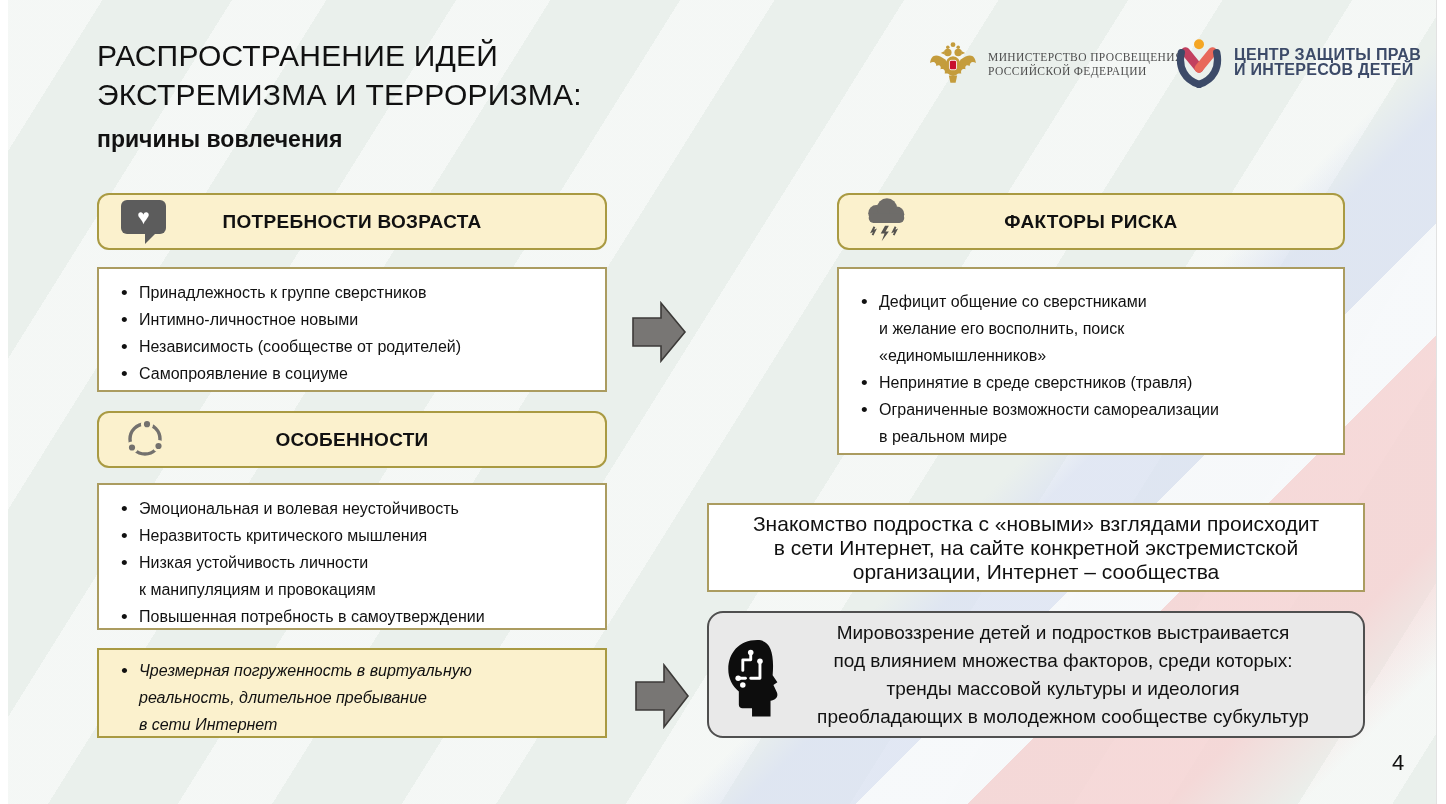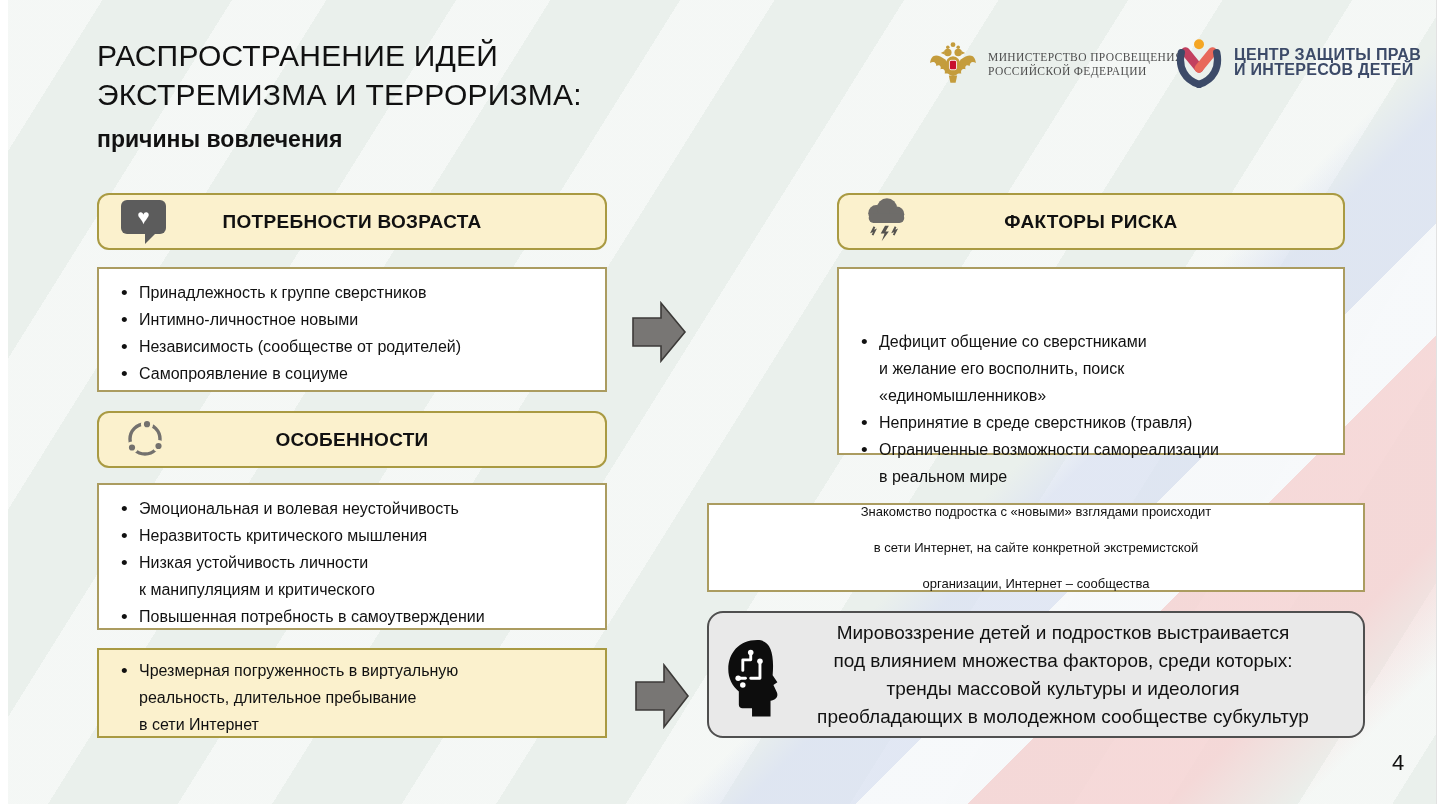--- a/index.html
+++ b/index.html
@@ -45,21 +45,21 @@
   .card-white { position:absolute; background:#ffffff; border:2px solid #ab9c60; }
   .card-yellow { position:absolute; background:#fbf1cd; border:2px solid #a99a42; }
   .card-gray { position:absolute; background:#e9e9e9; border:2px solid #4f4f4f; border-radius:16px; }
 
   ul.blist { list-style:none; padding:10px 12px 0 14px; }
   ul.blist li { position:relative; padding-left:26px; font-size:16px; line-height:27px;
     white-space:pre-line; }
   ul.blist li::before { content:"•"; position:absolute; left:8px; top:0; font-size:19px; }
 
   .note-text { width:100%; height:100%; display:flex; align-items:center; justify-content:center;
-    text-align:center; font-size:13px; line-height:36px; white-space:pre-line; padding:4px 8px; }
+    text-align:center; font-size:21px; line-height:24px; white-space:pre-line; padding:4px 8px; }
 
   .gray-note-text { position:absolute; left:84px; right:30px; top:0; bottom:0;
     display:flex; align-items:center; justify-content:center; text-align:center;
     font-size:19px; line-height:28px; white-space:pre-line; }
 
   
   .msg-bubble { position:relative; width:45px; height:34px; background:#5c5c5c; border-radius:6px;
     display:flex; align-items:center; justify-content:center; margin-top:-5px; }
   .msg-bubble .heart { color:#ffffff; font-size:21px; line-height:1; }
   .msg-bubble .tail { position:absolute; left:24px; bottom:-10px; width:0; height:0;
@@ -140,27 +140,27 @@
       </svg>
     </span>
     <span class="hdr-label">ОСОБЕННОСТИ</span>
   </div>
 
   <div class="card-white" style="left:89px; top:483px; width:510px; height:147px;">
     <ul class="blist">
       <li>Эмоциональная и волевая неустойчивость</li>
       <li>Неразвитость критического мышления</li>
       <li>Низкая устойчивость личности
-к манипуляциям и критического</li>
+к манипуляциям и провокациям</li>
       <li>Повышенная потребность в самоутверждении</li>
     </ul>
   </div>
 
   <div class="card-yellow" style="left:89px; top:648px; width:510px; height:90px;">
-    <ul class="blist" style="padding-top:7px;">
+    <ul class="blist" style="padding-top:7px;font-style:italic;">
       <li>Чрезмерная погруженность в виртуальную
 реальность, длительное пребывание
 в сети Интернет</li>
     </ul>
   </div>
 
   <svg class="arrow" style="left:623px; top:301px;" width="56" height="62" viewBox="0 0 56 62">
     <polygon points="2,17 30,17 30,2 54,31 30,60 30,45 2,45" fill="#787674" stroke="#3c3a38" stroke-width="1.6"></polygon>
   </svg>
   <svg class="arrow" style="left:626px; top:663px;" width="56" height="66" viewBox="0 0 56 66">
@@ -178,21 +178,21 @@
         </g>
         <path d="M25,32 L20.5,40 L24.5,40 L21.5,48 L29,38 L25.5,38 L29,32 Z" fill="#55534f"></path>
         <path d="M14,33 l-2.5,5 l3,-1.2 l-2.5,5" stroke="#55534f" stroke-width="2" fill="none"></path>
         <path d="M36,33 l-2.5,5 l3,-1.2 l-2.5,5" stroke="#55534f" stroke-width="2" fill="none"></path>
       </svg>
     </span>
     <span class="hdr-label">ФАКТОРЫ РИСКА</span>
   </div>
 
   <div class="card-white" style="left:829px; top:267px; width:508px; height:188px;">
-    <ul class="blist" style="padding-top:19px;margin-top:40px;">
+    <ul class="blist" style="padding-top:19px;">
       <li>Дефицит общение со сверстниками
 и желание его восполнить, поиск
 «единомышленников»</li>
       <li>Непринятие в среде сверстников (травля)</li>
       <li>Ограниченные возможности самореализации
 в реальном мире</li>
     </ul>
   </div>
 
   <div class="card-white" style="left:699px; top:503px; width:658px; height:89px;">

